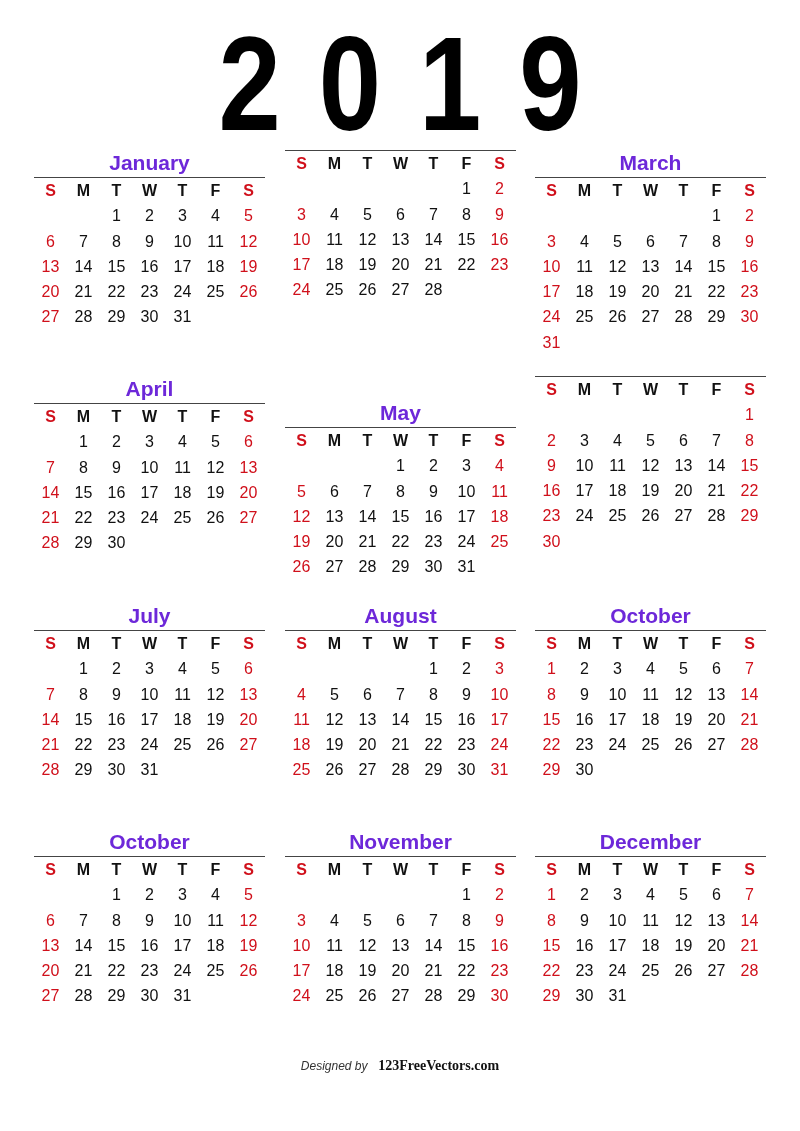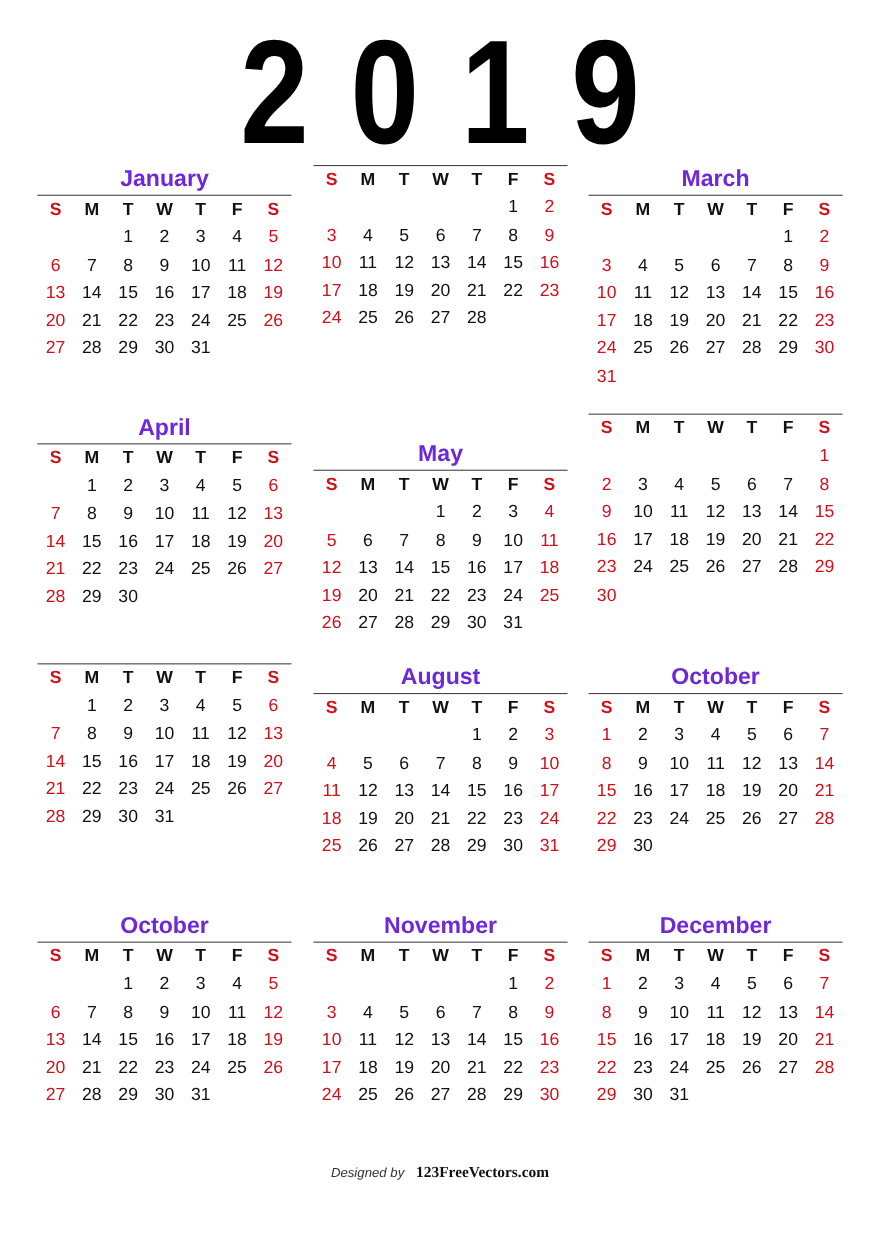--- a/index.html
+++ b/index.html
@@ -295,20 +295,21 @@
         <span class="">24</span>
         <span class="">25</span>
         <span class="">26</span>
         <span class="">27</span>
         <span class="">28</span>
         <span class="sat">29</span>
         <span class="sun">30</span>
       </div>
     </div>
     <div class="month" style="left: 34px; top: 603px;">
+      <div class="mname">July</div>
       <div class="rule"></div>
       <div class="grid">
         <span class="hd sun">S</span>
         <span class="hd">M</span>
         <span class="hd">T</span>
         <span class="hd">W</span>
         <span class="hd">T</span>
         <span class="hd">F</span>
         <span class="hd sat">S</span>
         <span></span>

